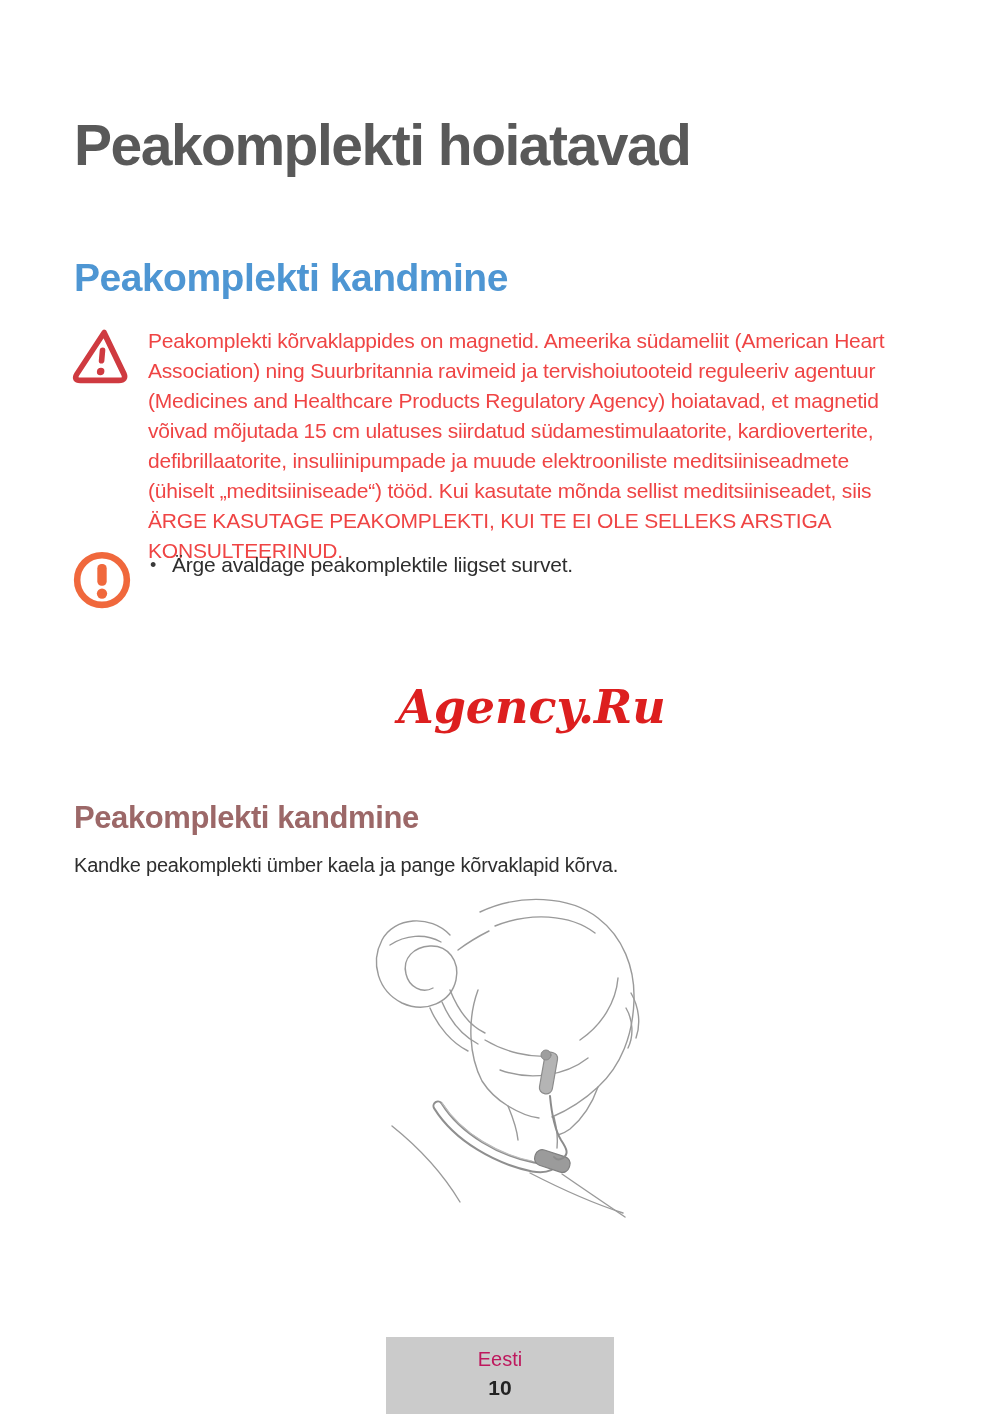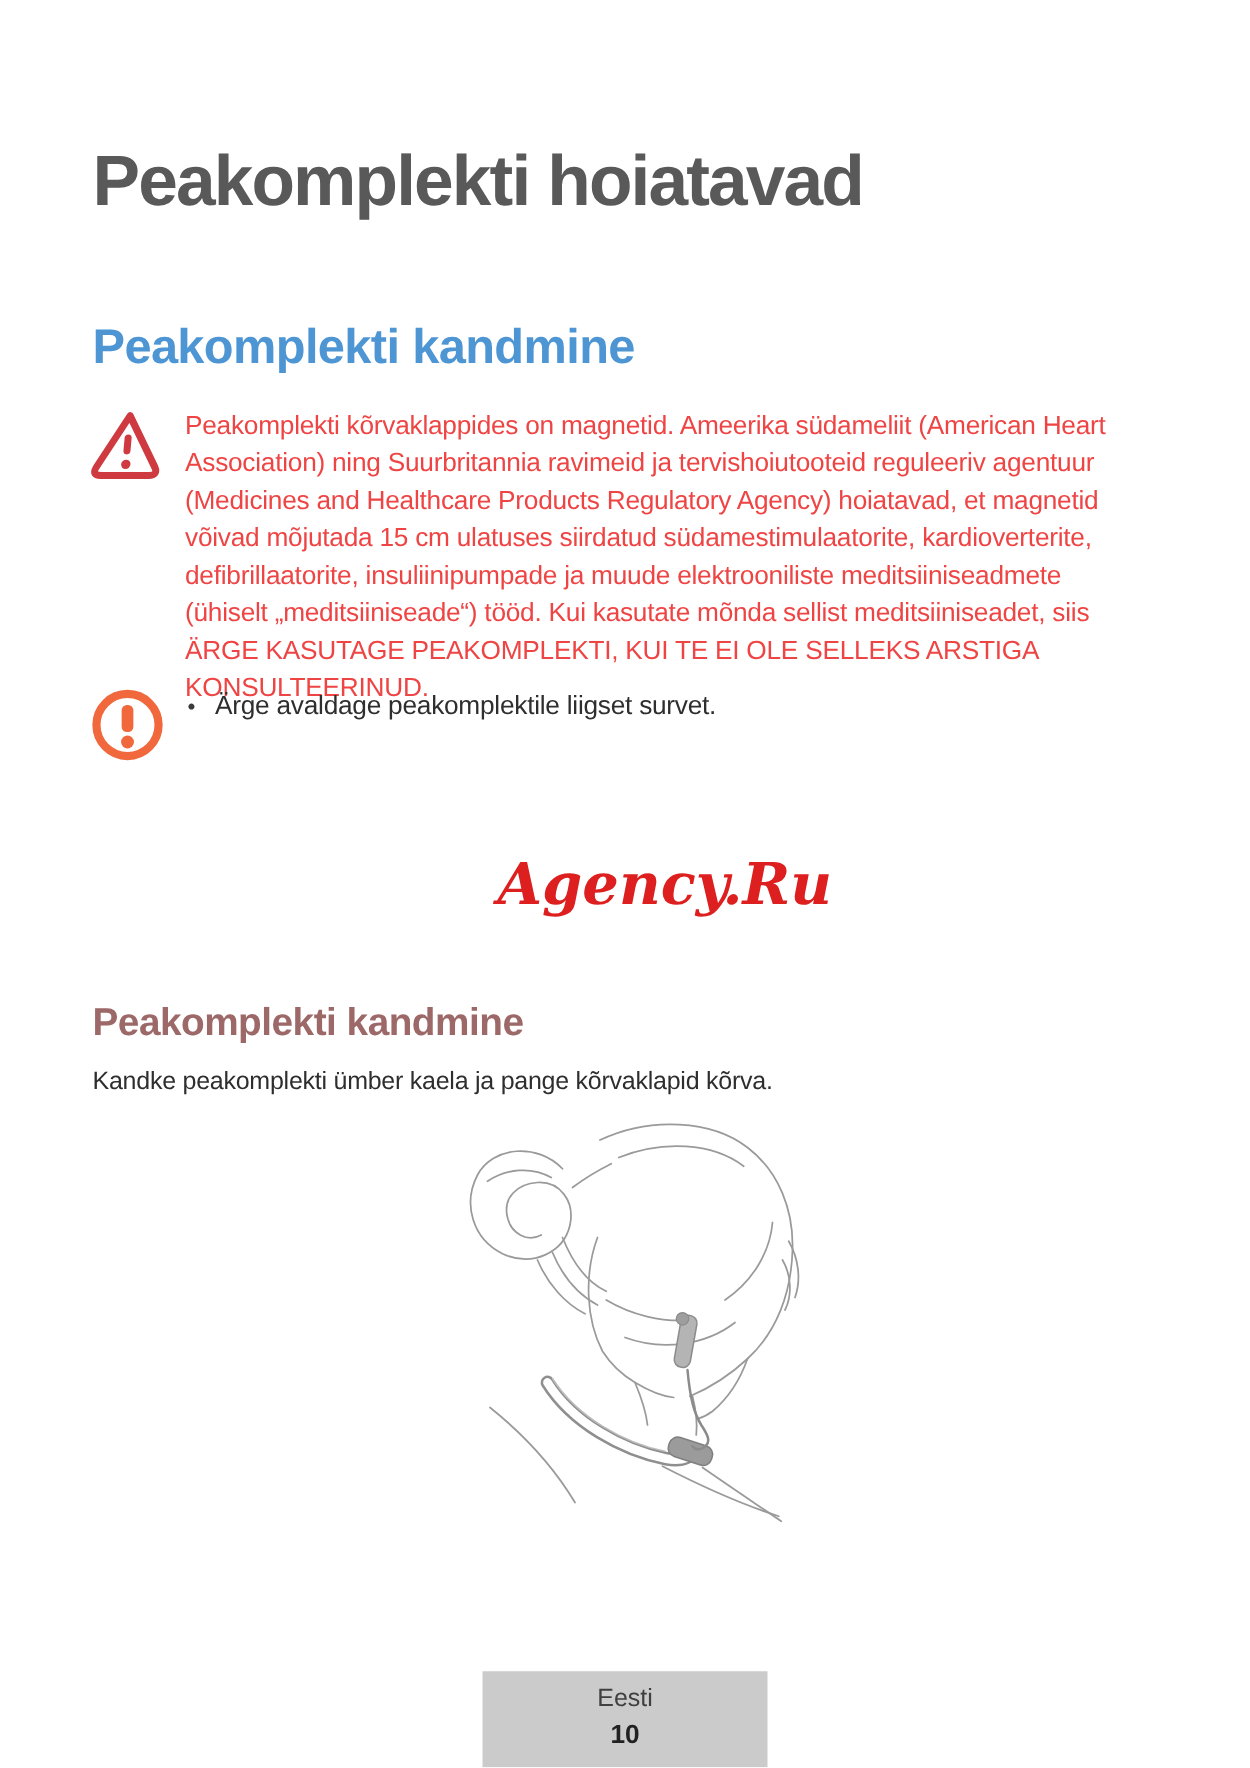--- a/index.html
+++ b/index.html
@@ -109,21 +109,21 @@
   .footer-box {
     position: absolute;
     left: 386px; top: 1337px;
     width: 228px; height: 77px;
     background: #cbcbcb;
     text-align: center;
   }
   .footer-lang {
     margin-top: 11px;
     font-size: 20px;
-    color: #404040;
+    color: #be185d;
   }
   .footer-page {
     margin-top: 5px;
     font-size: 21px;
     font-weight: 700;
     color: #222222;
   }
 </style>
 </head>
 <body>

